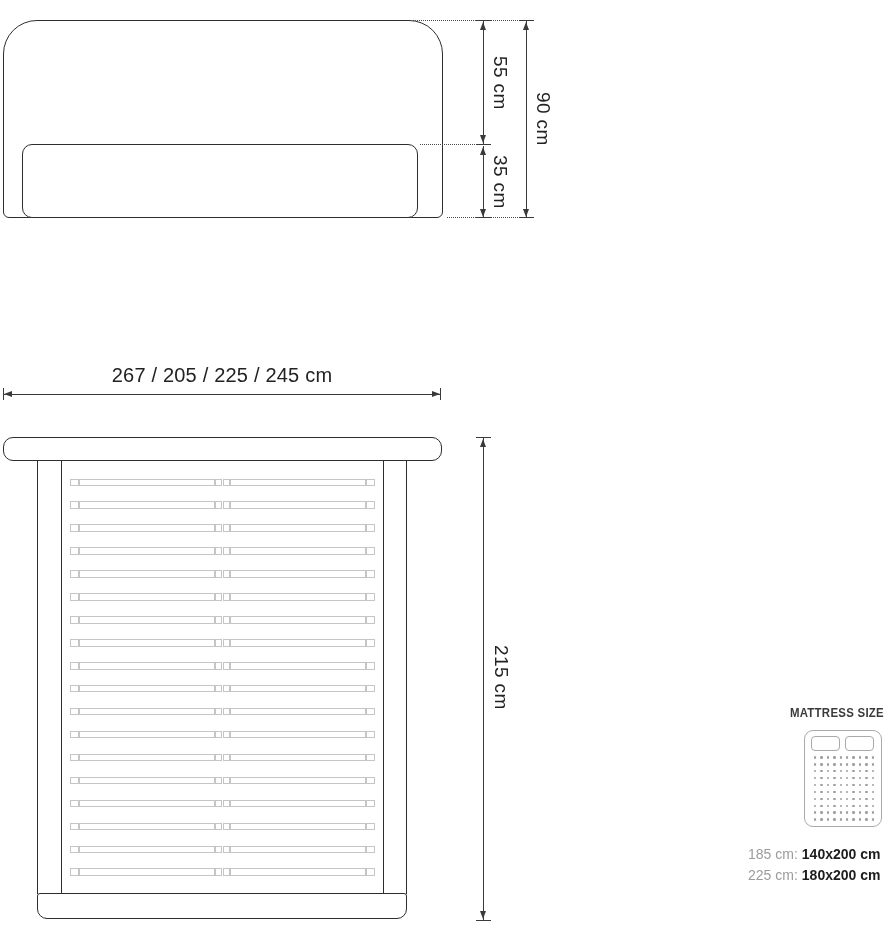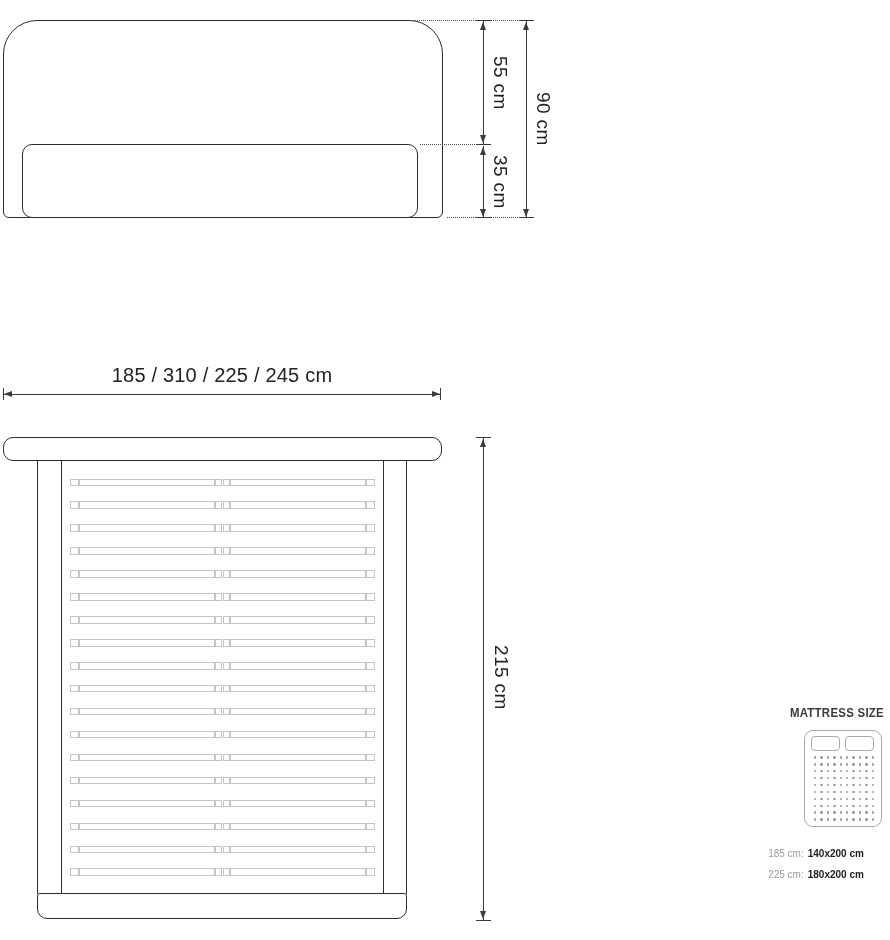--- a/index.html
+++ b/index.html
@@ -37,21 +37,21 @@
                 letter-spacing:.3px;transform:scaleX(.88);transform-origin:100% 50%;}
   .m-icon{position:relative;margin:10px 2px 0 auto;width:76px;height:95px;
           border:1.5px solid var(--c-legend-border,#aaa);border-radius:9px;background:#fff;}
   .pillow{position:absolute;top:5px;width:29px;height:15px;box-sizing:border-box;
           border:1.3px solid var(--c-legend-border,#aaa);border-radius:4px;background:#fff;}
   .pillow.p1{left:6px;} .pillow.p2{left:40px;}
   .dots{position:absolute;left:7px;right:5px;top:23px;bottom:3px;display:grid;
         grid-template-columns:repeat(10,1fr);grid-auto-rows:1fr;place-items:center;}
   .dot{width:2.4px;height:2.4px;border-radius:50%;background:var(--c-legend-dot,#9f9f9f);}
   .legend-rows{margin-top:17px;}
-  .legend-row{font-size:10px;line-height:20.8px;text-align:center;}
+  .legend-row{font-size:14px;line-height:20.8px;text-align:left;}
   .lr-frame{color:var(--c-legend-label-gray,#9b9b9b);}
   .lr-size{color:var(--c-legend-value-black,#1d1d1d);font-weight:700;margin-left:4px;}
 </style>
 </head>
 <body>
 
 <div class="stage">
 
   <div>
     <div class="outline" style="left:3px;top:20px;width:440px;height:197.5px;border-radius:34px 34px 6px 6px;"></div>
@@ -77,21 +77,21 @@
     <div class="tick-h" style="left:519px;top:20px;"></div>
     <div class="tick-h" style="left:519px;top:217px;"></div>
     <div class="vline" style="left:526px;top:21px;height:196px;"></div>
     <div class="arr n" style="left:523px;top:22px;"></div>
     <div class="arr s" style="left:523px;top:208.5px;"></div>
     <div class="vtext" style="left:532px;top:92px;">90 cm</div>
   </div>
 
   <div>
 
-    <div class="htext" style="left:20px;top:364px;width:404px;">185 / 310 / 225 / 245 cm</div>
+    <div class="htext" style="left:20px;top:364px;width:404px;">267 / 205 / 225 / 245 cm</div>
     <div class="tick-v" style="left:3px;top:388px;"></div>
     <div class="tick-v" style="left:440px;top:388px;"></div>
     <div class="hline" style="left:3px;top:394px;width:438px;"></div>
     <div class="arr w" style="left:4px;top:391px;"></div>
     <div class="arr e" style="left:432px;top:391px;"></div>
 
     <div style="position:absolute;left:37px;top:460px;width:24.5px;height:434px;box-sizing:border-box;
                 border-left:1.6px solid var(--c-outline,#2d2d2d);border-right:1.6px solid var(--c-outline,#2d2d2d);"></div>
     <div style="position:absolute;left:382.5px;top:460px;width:24.5px;height:434px;box-sizing:border-box;
                 border-left:1.6px solid var(--c-outline,#2d2d2d);border-right:1.6px solid var(--c-outline,#2d2d2d);"></div>

